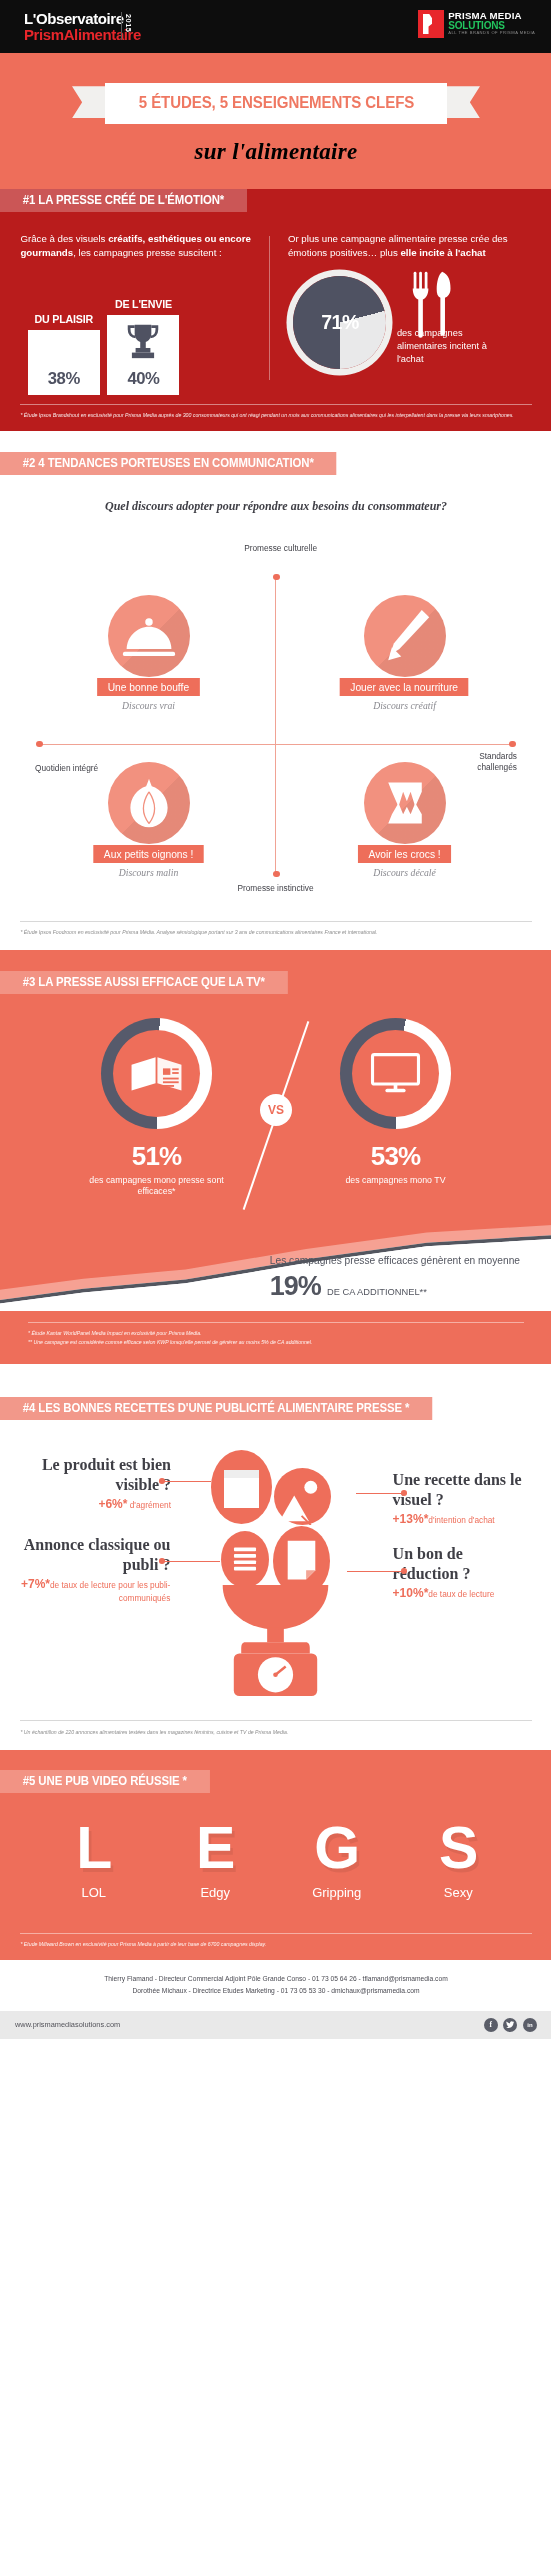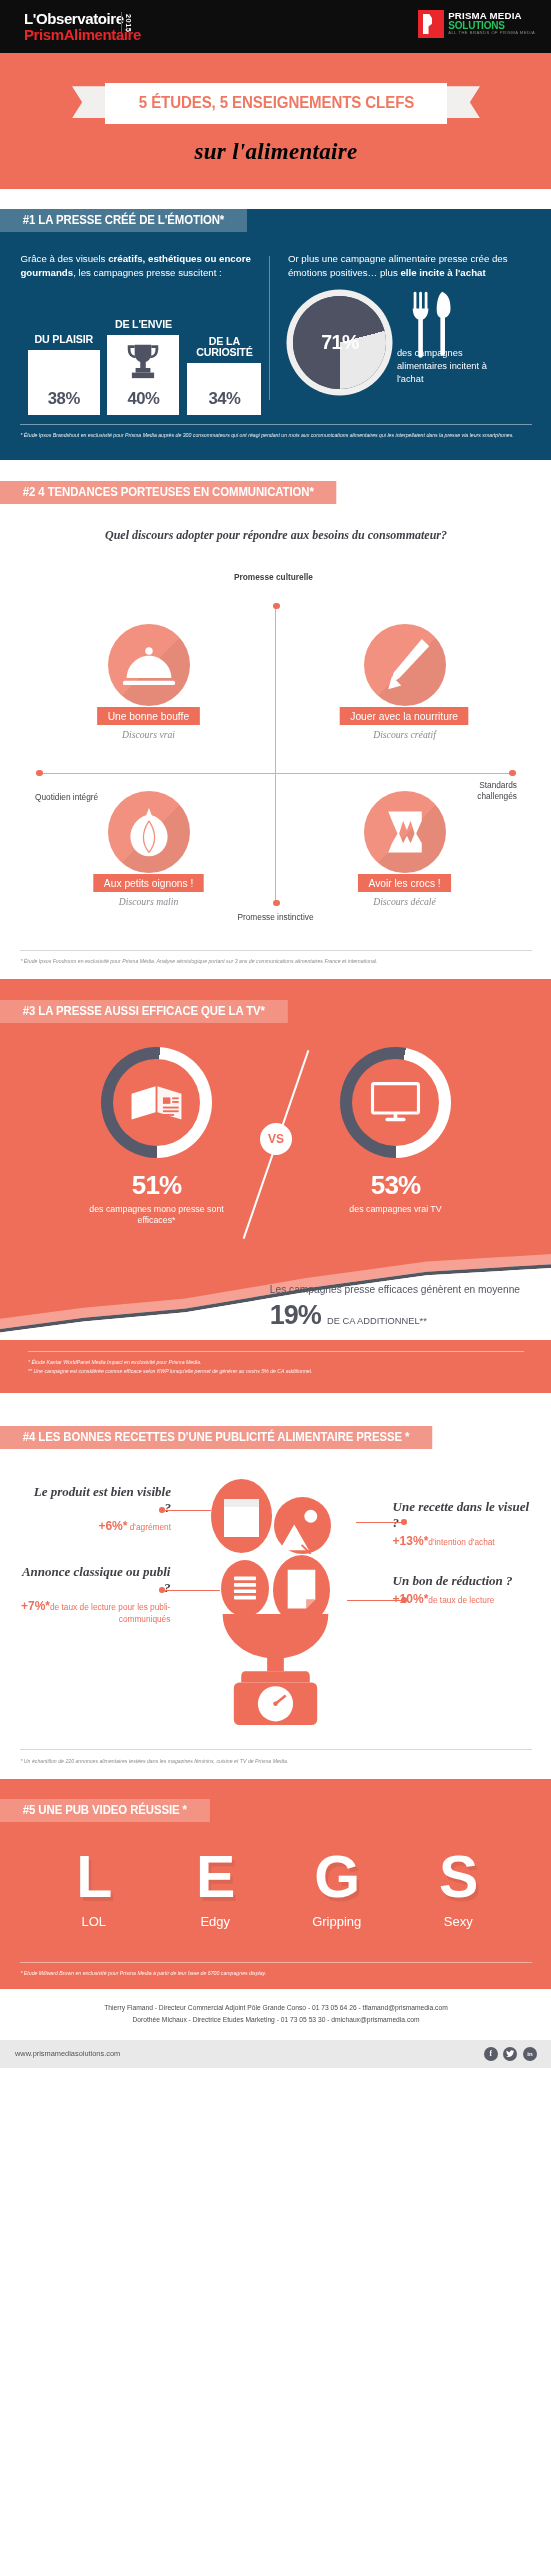--- a/index.html
+++ b/index.html
@@ -145,24 +145,23 @@
     font-family: "Liberation Sans Narrow","Liberation Sans", sans-serif;
     transform: scaleX(0.95);
     transform-origin: left center;
     white-space: nowrap;
   }
   .tag-on-orange { background: rgba(255,255,255,0.26); }
   .tag-on-white  { background: #f2988a; }
 
   
   .sec1 {
-    background: #0c4a6e;
-    padding-bottom: 9px;
+    background: #b91c1c;
+    padding-bottom: 0;
     position: relative;
-    margin-top: 20px;
   }
   .sec1-body { display: flex; padding: 20.4px 20.4px 0 20.4px; }
   .sec1-left { width: 249px; position: relative; padding-right: 13px; }
   .sec1-right { flex: 1; padding-left: 18.5px; position: relative; }
   .vdivider {
     position: absolute;
     left: 0; top: 3.7px; bottom: 15px;
     width: 0.9px;
     background: rgba(255,255,255,0.38);
   }
@@ -315,22 +314,22 @@
   .wave-small { color: #52555f; font-size: 9.3px; font-weight: normal; line-height: 1.18; }
   .sec3-footbox { background: #ee6e5a; margin: 11px 15px 0 15px; padding: 0 0 3.7px 0; }
 
   
   .sec4 { background: #ffffff; padding-top: 20.4px; }
   .recipes { position: relative; height: 278px; margin-top: 13px; }
   .rx-txt { position: absolute; width: 139px; }
   .rx-q {
     color: #3f3f46;
     font-family: "Liberation Serif", serif;
-    font-style: italic; font-weight: bold;
-    font-size: 13px; line-height: 1.22;
+    font-weight: bold;
+    font-size: 16px; line-height: 1.22;
   }
   .rx-v { margin-top: 2.8px; color: #ee6e5a; font-size: 8.3px; line-height: 1.3; }
   .rx-v b { font-size: 12px; font-weight: bold; }
   .connector { position: absolute; height: 1.2px; background: #ee6e5a; }
   .conn-dot { position: absolute; width: 5.6px; height: 5.6px; border-radius: 50%; background: #ee6e5a; }
   .rx-ic { position: absolute; background: #ee6e5a; border-radius: 50%; }
 
   
   .sec5 { background: #ee6e5a; padding-top: 20.4px; }
   .legs { display: flex; justify-content: space-around; padding: 28px 33px 0 33px; }
@@ -427,26 +426,20 @@
                 <path d="M11 5H5v3c0 5 3 8 7 8" fill="none" stroke="#4f5262" stroke-width="3"></path>
                 <path d="M29 5h6v3c0 5-3 8-7 8" fill="none" stroke="#4f5262" stroke-width="3"></path>
                 <rect x="17" y="21" width="6" height="7" fill="#4f5262"></rect>
                 <rect x="12" y="28" width="16" height="5" fill="#4f5262"></rect>
                 <rect x="8" y="33" width="24" height="6" fill="#4f5262"></rect>
               </svg>
               <div class="bar-val">40%</div>
             </div>
           </div>
 
-          <div class="bar-col" style="left:167px; width:74px;">
-            <div class="bar-label">DE LA CURIOSITÉ</div>
-            <div class="bar-box" style="height:52px;">
-              <div class="bar-val">34%</div>
-            </div>
-          </div>
 
         </div>
       </div>
 
       <div class="sec1-right">
         <div class="vdivider"></div>
         <div class="lead">
           <span>Or plus une campagne alimentaire presse crée des émotions positives… plus </span><b>elle incite à l'achat</b>
         </div>
 
@@ -483,21 +476,21 @@
 
     <div class="matrix">
       <div class="axis-v"></div>
       <div class="axis-h"></div>
 
       <div class="dot" style="left:273px; top:51px;"></div>
       <div class="dot" style="left:273px; top:348px;"></div>
       <div class="dot" style="left:36px; top:218px;"></div>
       <div class="dot" style="left:509px; top:218px;"></div>
 
-      <div class="ax-lab" style="left:234px; top:20.4px; width:83px; text-align:left;font-weight:bold;">Promesse culturelle</div>
+      <div class="ax-lab" style="left:234px; top:20.4px; width:83px; text-align:right;">Promesse culturelle</div>
       <div class="ax-lab" style="left:234px; top:360px; width:83px; text-align:center;">Promesse instinctive</div>
       <div class="ax-lab" style="left:35px; top:240px; width:65px;">Quotidien intégré</div>
       <div class="ax-lab" style="right:35px; top:228px; width:72px; text-align:right;">Standards challengés</div>
 
       <div class="quad" style="left:56px; top:72px;">
         <div class="circle-ic">
           <div class="shade"></div>
           <svg width="82" height="82" viewBox="0 0 88 88" style="position:absolute;left:0;top:0;">
             <circle cx="44" cy="29" r="4" fill="#ffffff"></circle>
             <path d="M20 58c0-13 11-24 24-24s24 11 24 24z" fill="#ffffff"></path>
@@ -586,21 +579,21 @@
           <div class="ring" style="background:conic-gradient(from 180deg, #565a6b 0 53%, #ffffff 53% 100%);"></div>
           <div class="hole">
             <svg width="57" height="48" viewBox="0 0 62 52">
               <rect x="6" y="6" width="50" height="32" rx="2" fill="none" stroke="#ffffff" stroke-width="3.4"></rect>
               <rect x="20" y="43" width="22" height="4" rx="2" fill="#ffffff"></rect>
               <rect x="29" y="38" width="4" height="6" fill="#ffffff"></rect>
             </svg>
           </div>
         </div>
         <div class="gauge-val">53%</div>
-        <div class="gauge-cap">des campagnes vrai TV</div>
+        <div class="gauge-cap">des campagnes mono TV</div>
       </div>
     </div>
 
     <div class="wave">
       <svg viewBox="0 0 595 118" preserveAspectRatio="none">
         <path d="M0 118 L0 96 L90 84 L200 74 L330 52 L460 34 L595 26 L595 118 Z" fill="#ffffff"></path>
         <path d="M0 95 L90 83 L200 73 L330 51 L460 33 L595 25 L595 36 L460 44 L330 62 L200 84 L90 94 L0 106 Z" fill="#f6a193"></path>
         <path d="M0 106 L90 94 L200 84 L330 62 L460 44 L595 36 L595 40 L460 48 L330 66 L200 88 L90 98 L0 110 Z" fill="#53565f"></path>
         <path d="M0 110 L90 98 L200 88 L330 66 L460 48 L595 40 L595 118 L0 118 Z" fill="#ffffff"></path>
       </svg>

